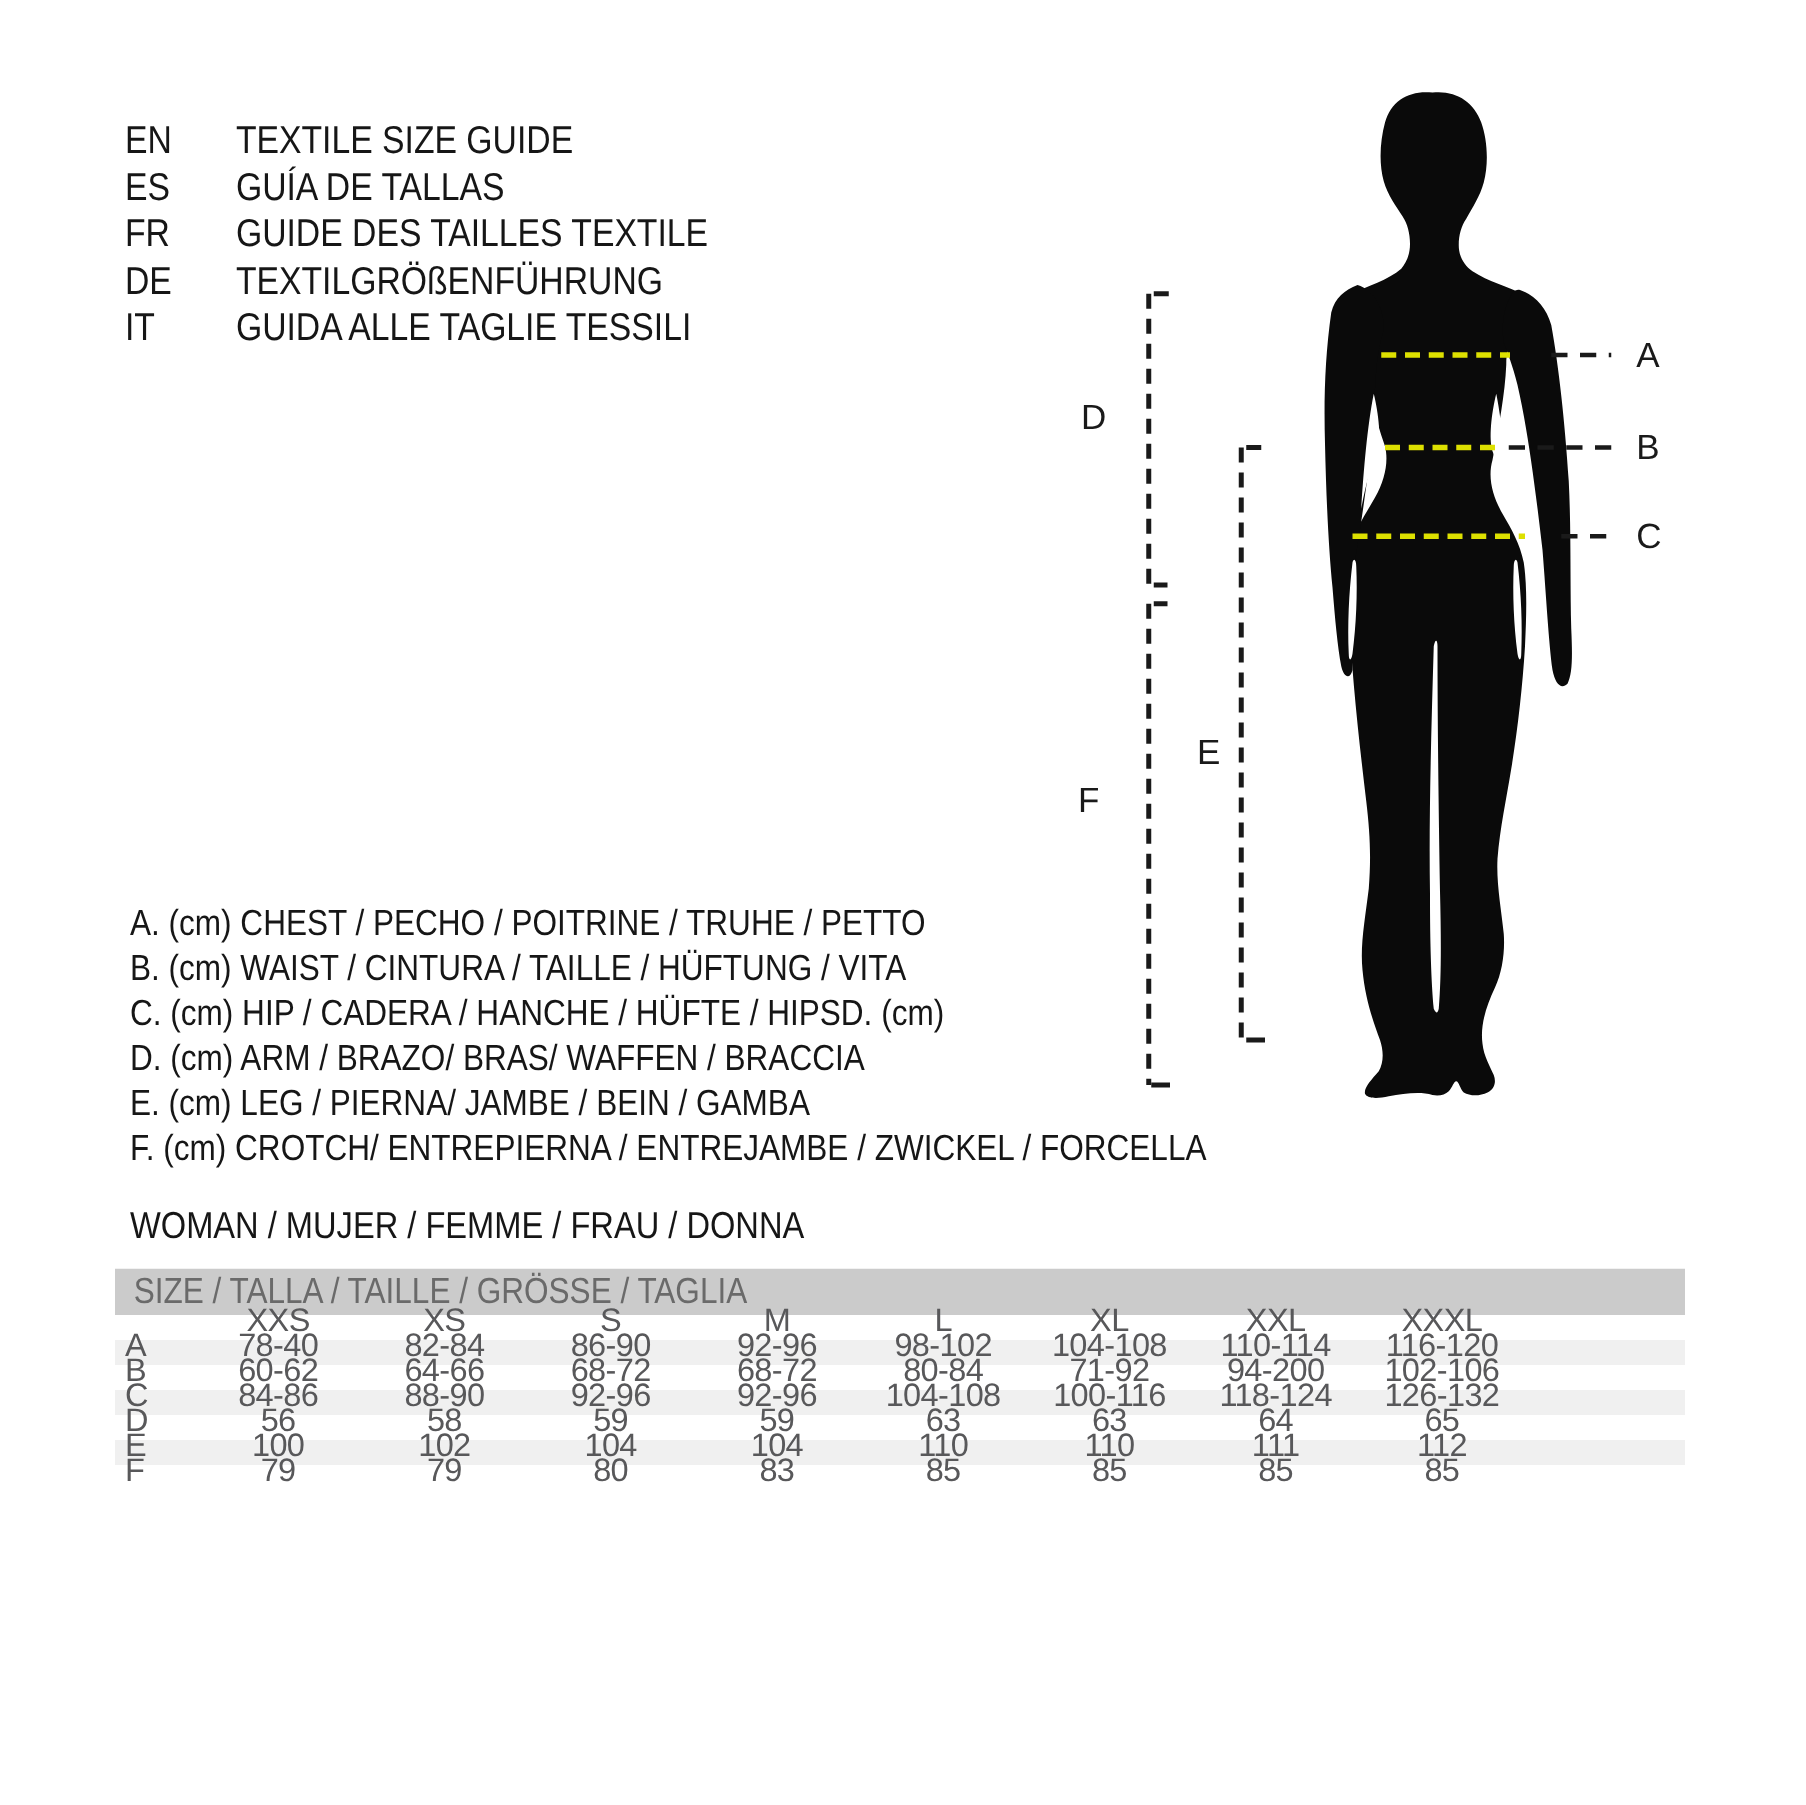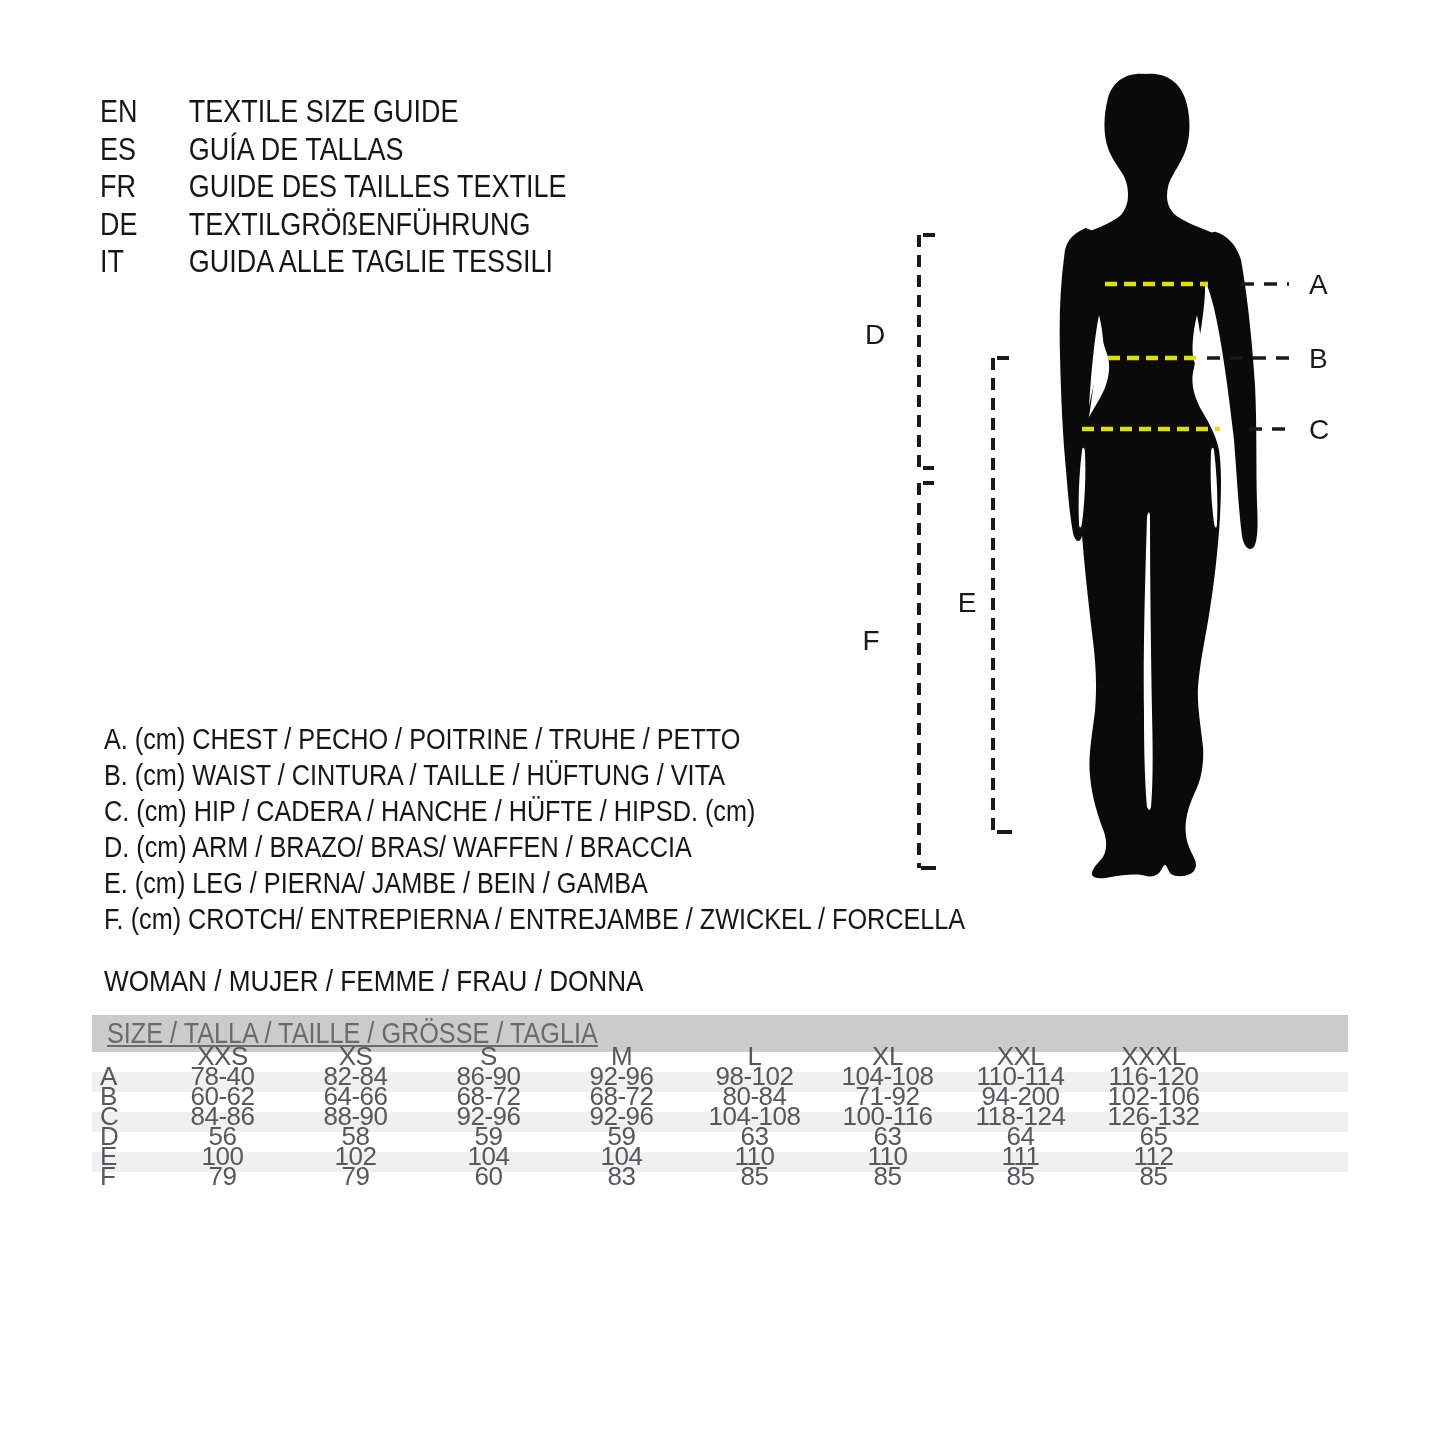--- a/index.html
+++ b/index.html
@@ -20,21 +20,21 @@
   
   .legend{left:104px;top:721px;color:#161616;font-size:29px;white-space:nowrap;}
   .legend div{height:36px;line-height:36px;}
 
   
   .audience{left:104px;top:964px;color:#161616;font-size:30px;line-height:34px;white-space:nowrap;}
 
   
   .size-table{left:92px;top:1015px;width:1256px;color:#58585a;}
   .st-titlebar{height:37px;background:#cbcbcb;color:#6a6a6a;font-size:29px;
-               display:flex;align-items:center;padding-left:15px;box-sizing:border-box;text-decoration:underline;}
+               display:flex;align-items:center;padding-left:15px;box-sizing:border-box;}
   .st-titlebar .cond{white-space:nowrap;}
   .st-row{height:20px;display:flex;align-items:flex-end;font-size:26px;letter-spacing:-0.5px;}
   .st-row.stripe{background:#f0f0f0;}
   .st-label{width:64px;flex:0 0 64px;padding-left:8px;box-sizing:border-box;}
   .st-cell{width:133px;flex:0 0 133px;text-align:center;}
   .st-fill{flex:1 1 auto;}
 </style>
 </head>
 <body>
 
@@ -232,21 +232,21 @@
     <span class="st-cell">110</span>
     <span class="st-cell">111</span>
     <span class="st-cell">112</span>
     <span class="st-fill"></span>
   </div>
 
   <div class="st-row">
     <span class="st-label">F</span>
     <span class="st-cell">79</span>
     <span class="st-cell">79</span>
-    <span class="st-cell">60</span>
+    <span class="st-cell">80</span>
     <span class="st-cell">83</span>
     <span class="st-cell">85</span>
     <span class="st-cell">85</span>
     <span class="st-cell">85</span>
     <span class="st-cell">85</span>
     <span class="st-fill"></span>
   </div>
 </div>
 
 </body></html>

